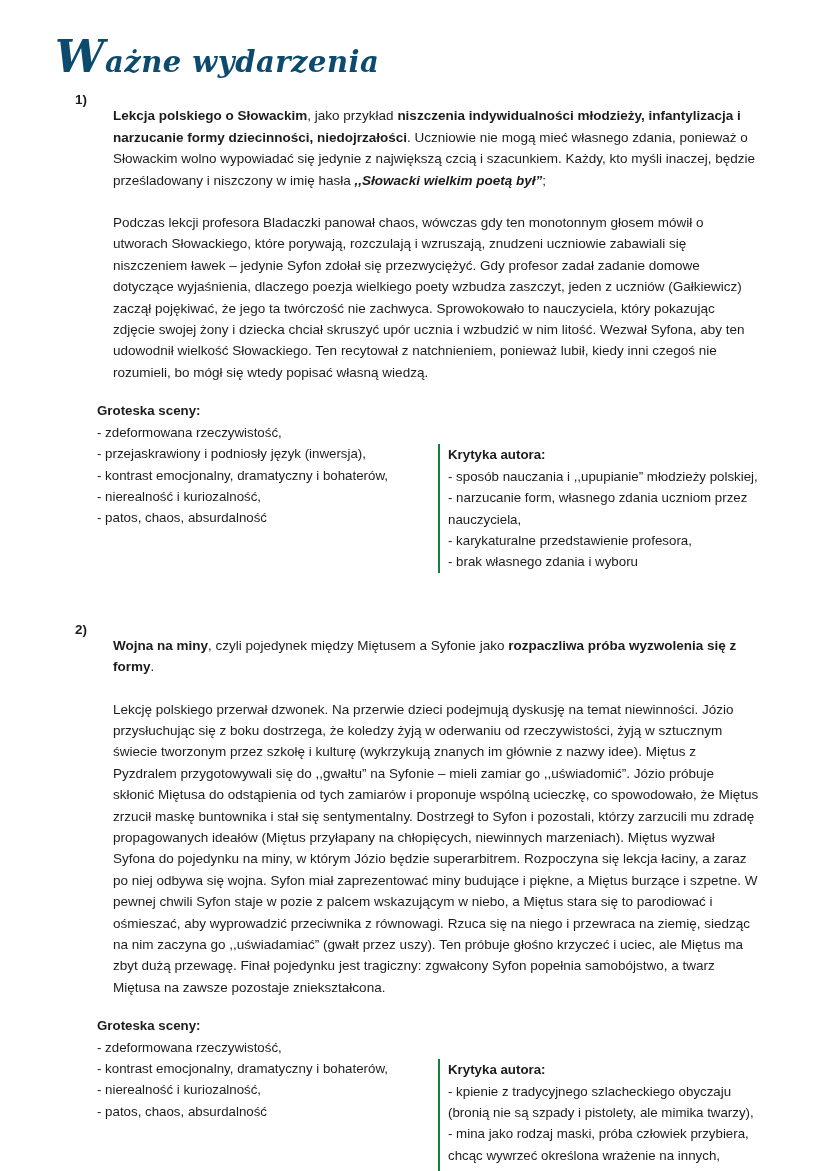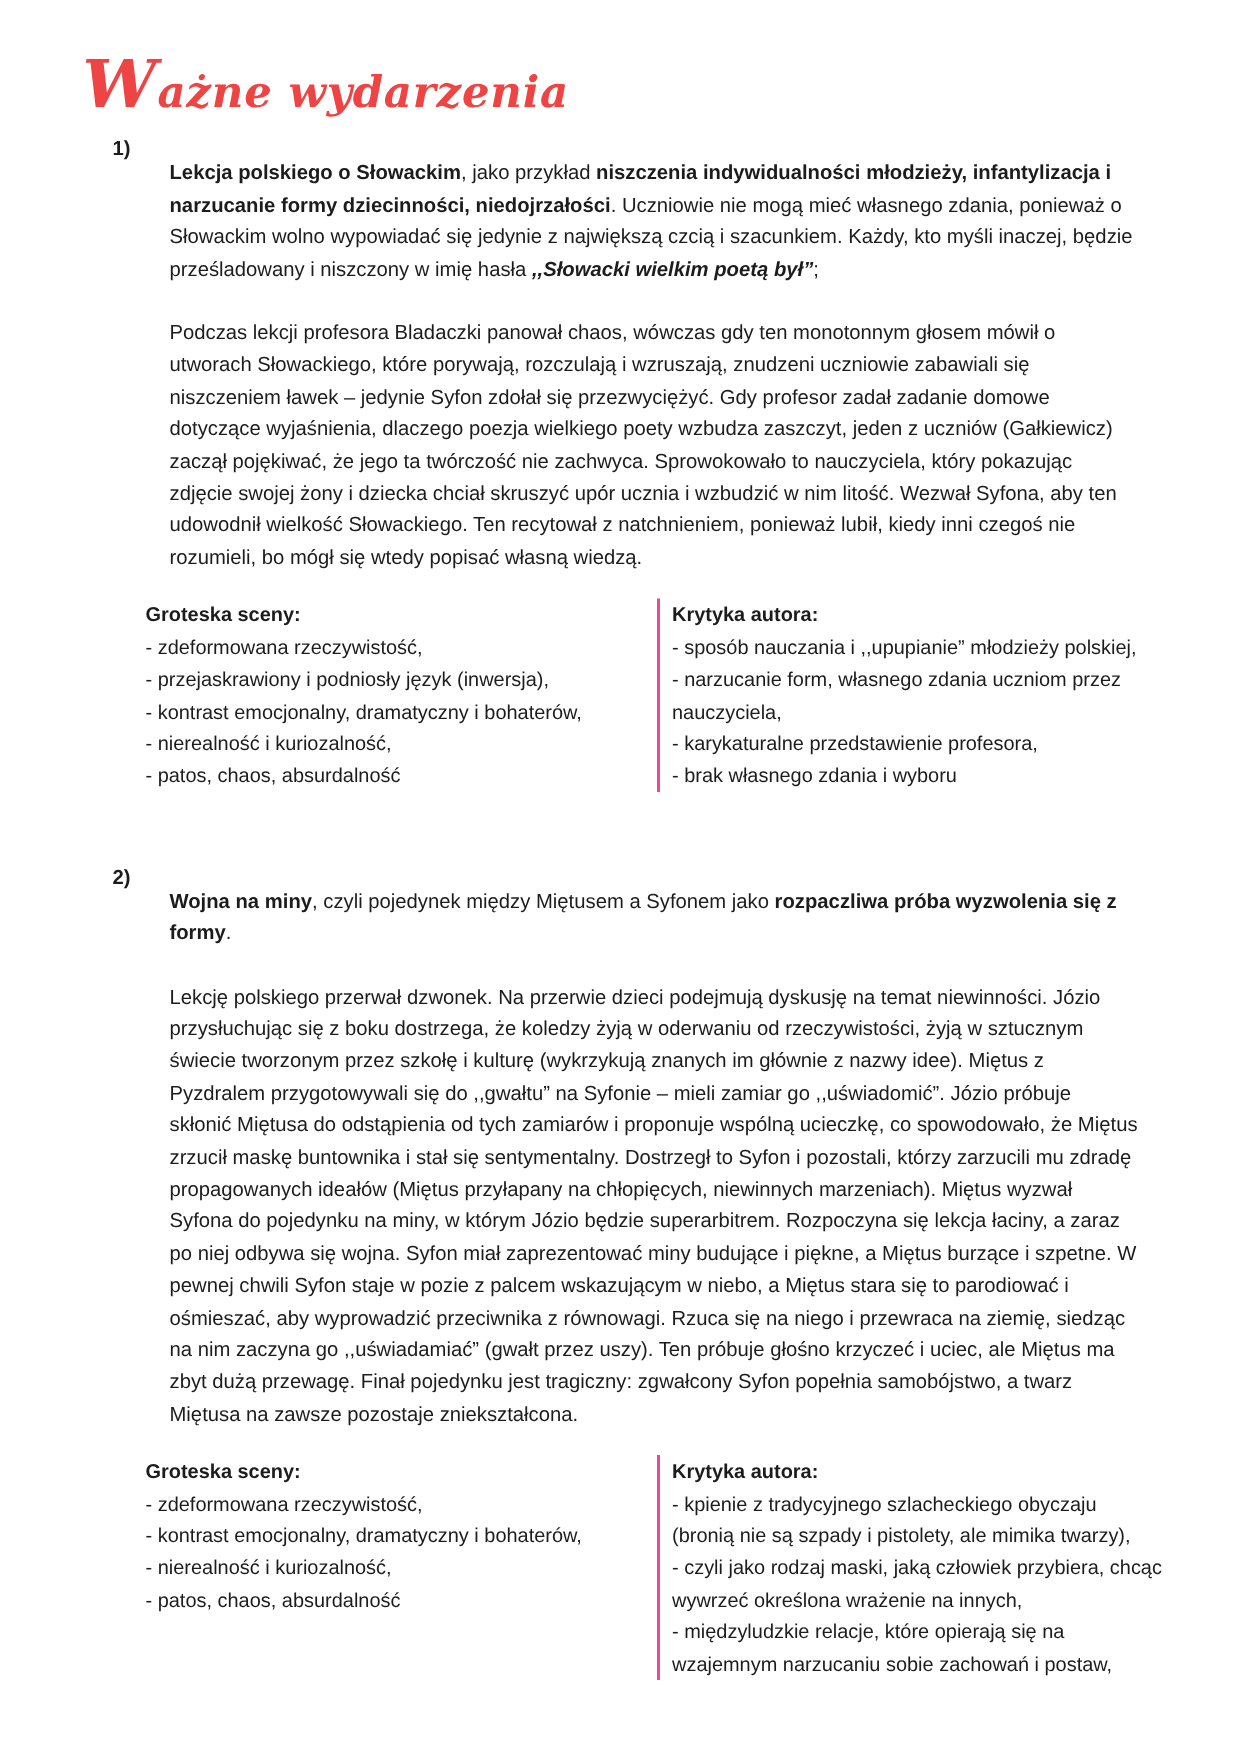--- a/index.html
+++ b/index.html
@@ -19,21 +19,21 @@
     min-height: 1171px;
     padding: 46px 53px 40px 75px;
   }
   .doc-title {
     font-family: "DejaVu Serif", serif;
     font-style: italic;
     font-weight: 700;
     font-size: 29px;
     letter-spacing: 0.5px;
     margin: 0 0 16px -20px;
-    color: #ef4444;
+    color: #0c4a6e;
   }
   .doc-title::first-letter {
     font-size: 44px;
   }
   .item { display: flex; }
   .item + .item { margin-top: 46px; }
   .num {
     flex: 0 0 22px;
     font-weight: 700;
   }
@@ -48,22 +48,23 @@
     font-size: 13.3px;
     justify-content: center;
   }
   .tcol { box-sizing: border-box; }
   .tcol.left {
     flex: 0 0 341px;
     padding-right: 12px;
   }
   .tcol.right {
     flex: 1 1 auto;
-    border-left: 2px solid #ec4899;
+    border-left: 2px solid #15803d;
     padding-left: 8px;
+    margin-top: 44px;
   }
   .thead { font-weight: 700; }
 </style>
 </head>
 <body>
 
 <div class="page">
 
   <h1 class="doc-title">Ważne wydarzenia</h1>
 
@@ -90,35 +91,35 @@
           <div class="trow">- karykaturalne przedstawienie profesora,</div>
           <div class="trow">- brak własnego zdania i wyboru</div>
         </div>
       </div>
     </div>
   </div>
 
   <div class="item">
     <div class="num">2)</div>
     <div class="body">
-      <p class="lead"><span class="b">Wojna na miny</span><span>, czyli pojedynek między Miętusem a Syfonem jako </span><span class="b">rozpaczliwa próba wyzwolenia się z formy</span><span>.</span></p>
+      <p class="lead"><span class="b">Wojna na miny</span><span>, czyli pojedynek między Miętusem a Syfonie jako </span><span class="b">rozpaczliwa próba wyzwolenia się z formy</span><span>.</span></p>
 
       <p class="para">Lekcję polskiego przerwał dzwonek. Na przerwie dzieci podejmują dyskusję na temat niewinności. Józio przysłuchując się z boku dostrzega, że koledzy żyją w oderwaniu od rzeczywistości, żyją w sztucznym świecie tworzonym przez szkołę i kulturę (wykrzykują znanych im głównie z nazwy idee). Miętus z Pyzdralem przygotowywali się do ,,gwałtu” na Syfonie – mieli zamiar go ,,uświadomić”. Józio próbuje skłonić Miętusa do odstąpienia od tych zamiarów i proponuje wspólną ucieczkę, co spowodowało, że Miętus zrzucił maskę buntownika i stał się sentymentalny. Dostrzegł to Syfon i pozostali, którzy zarzucili mu zdradę propagowanych ideałów (Miętus przyłapany na chłopięcych, niewinnych marzeniach). Miętus wyzwał Syfona do pojedynku na miny, w którym Józio będzie superarbitrem. Rozpoczyna się lekcja łaciny, a zaraz po niej odbywa się wojna. Syfon miał zaprezentować miny budujące i piękne, a Miętus burzące i szpetne. W pewnej chwili Syfon staje w pozie z palcem wskazującym w niebo, a Miętus stara się to parodiować i ośmieszać, aby wyprowadzić przeciwnika z równowagi. Rzuca się na niego i przewraca na ziemię, siedząc na nim zaczyna go ,,uświadamiać” (gwałt przez uszy). Ten próbuje głośno krzyczeć i uciec, ale Miętus ma zbyt dużą przewagę. Finał pojedynku jest tragiczny: zgwałcony Syfon popełnia samobójstwo, a twarz Miętusa na zawsze pozostaje zniekształcona.</p>
 
       <div class="gtable">
         <div class="tcol left">
           <div class="thead">Groteska sceny:</div>
           <div class="trow">- zdeformowana rzeczywistość,</div>
           <div class="trow">- kontrast emocjonalny, dramatyczny i bohaterów,</div>
           <div class="trow">- nierealność i kuriozalność,</div>
           <div class="trow">- patos, chaos, absurdalność</div>
         </div>
         <div class="tcol right">
           <div class="thead">Krytyka autora:</div>
           <div class="trow">- kpienie z tradycyjnego szlacheckiego obyczaju (bronią nie są szpady i pistolety, ale mimika twarzy),</div>
-          <div class="trow">- czyli jako rodzaj maski, jaką człowiek przybiera, chcąc wywrzeć określona wrażenie na innych,</div>
+          <div class="trow">- mina jako rodzaj maski, próba człowiek przybiera, chcąc wywrzeć określona wrażenie na innych,</div>
           <div class="trow">- międzyludzkie relacje, które opierają się na wzajemnym narzucaniu sobie zachowań i postaw,</div>
         </div>
       </div>
     </div>
   </div>
 
 </div>
 
 </body></html>

